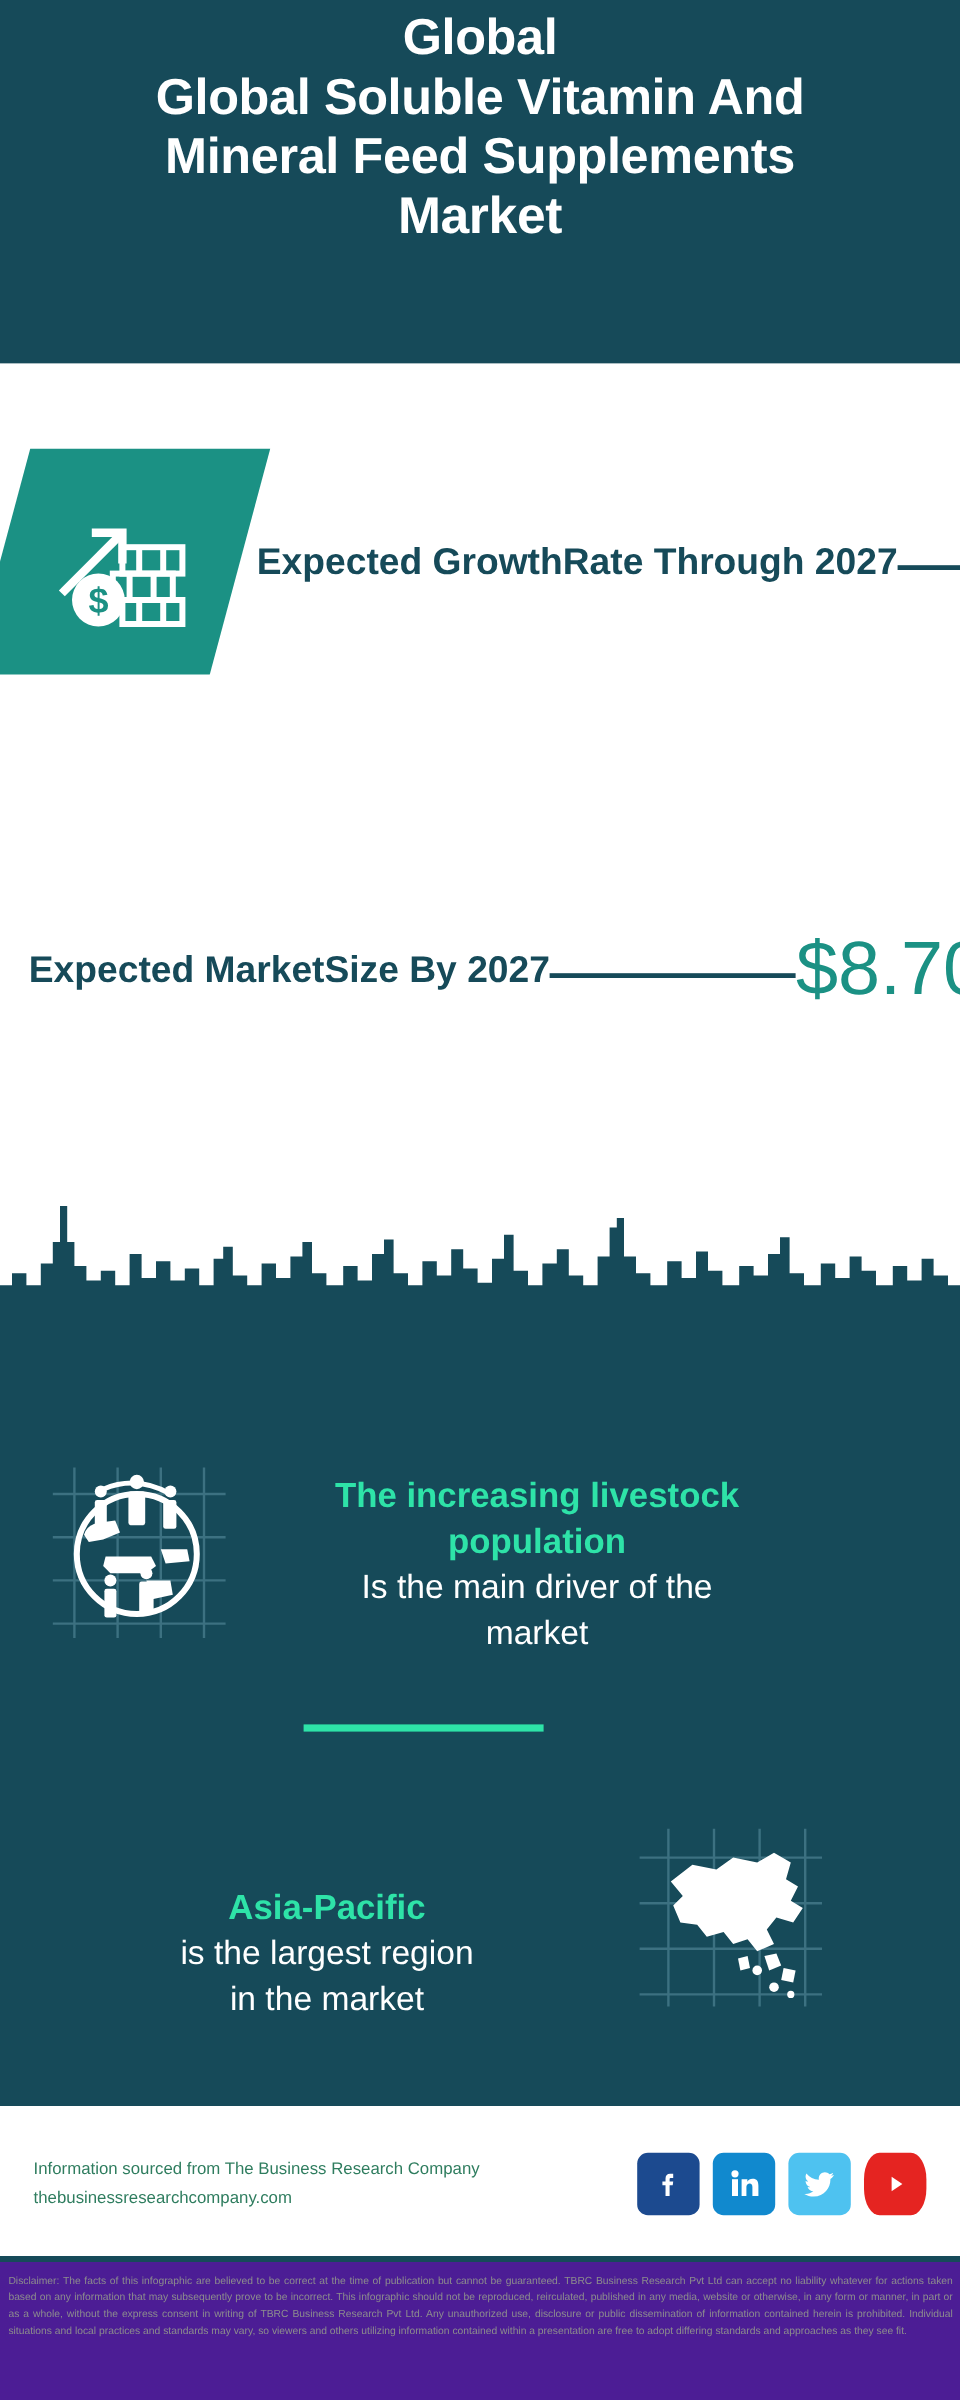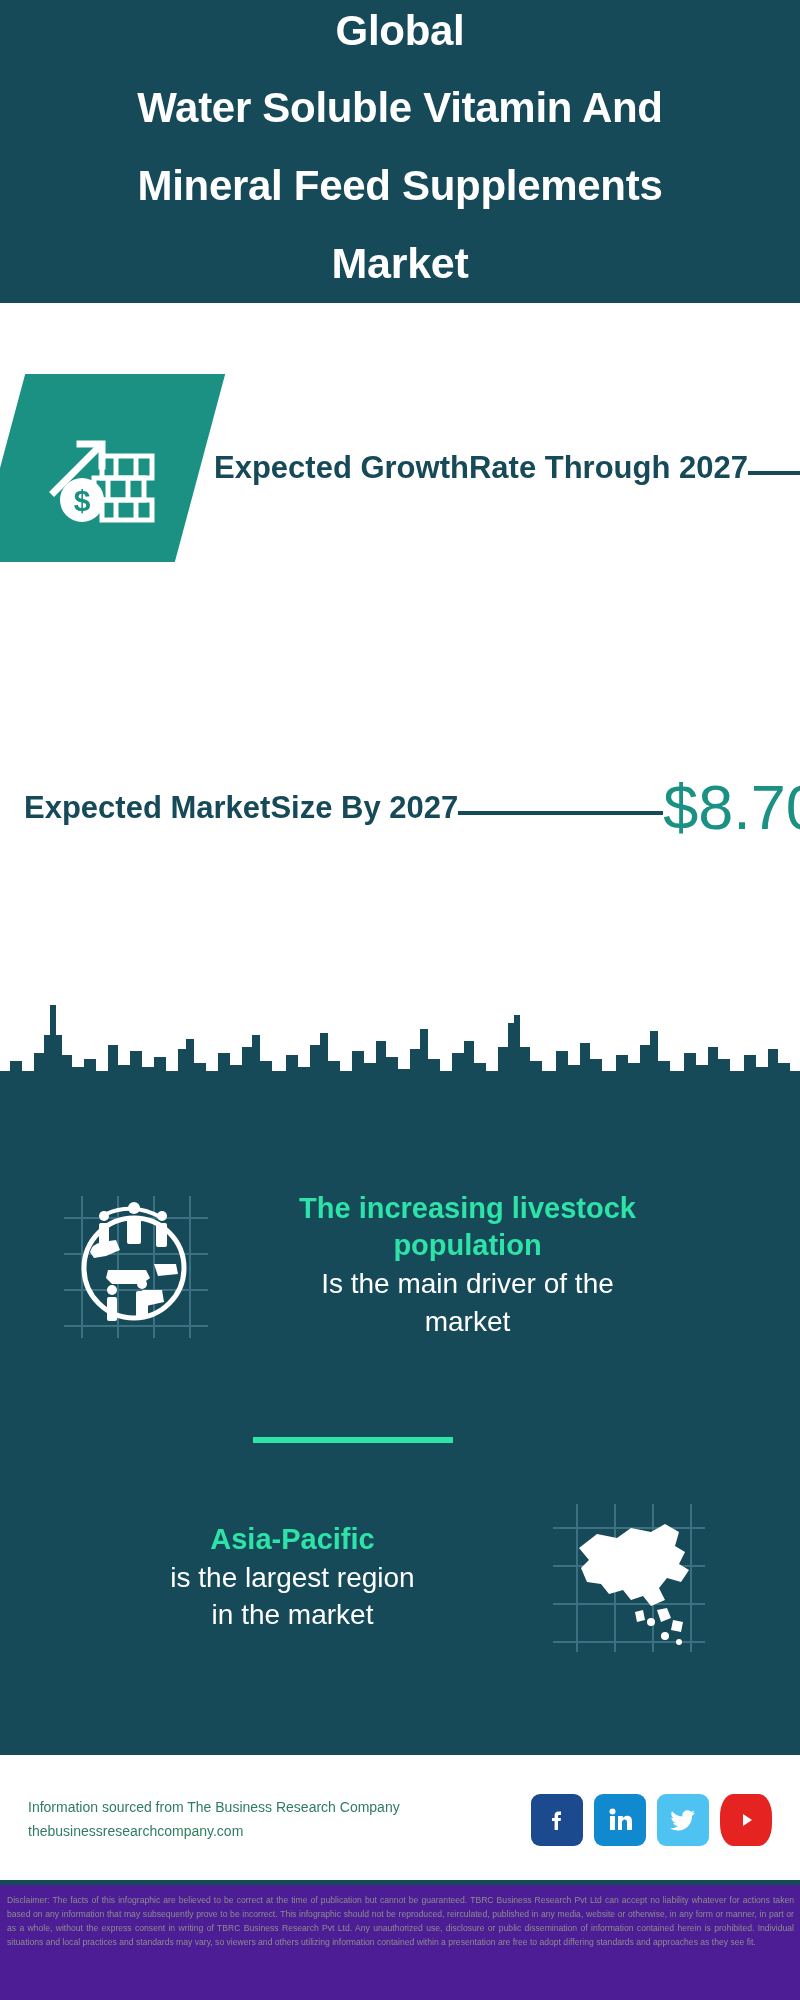--- a/index.html
+++ b/index.html
@@ -10,21 +10,21 @@
     width:800px; height:2000px;
     position:relative; overflow:hidden;
   }
   .page { width:800px; height:2000px; position:relative; background:#ffffff; }
 
   
   .header {
     position:absolute; left:0; top:0; width:800px; height:303px;
     background:#164a59;
     display:flex; flex-direction:column;
-    align-items:center; justify-content:space-between;
+    align-items:center; justify-content:flex-start;
     padding:6px 22px 14px;
   }
   .header-line {
     color:#ffffff; font-weight:bold;
     font-size:43px; line-height:1.18; text-align:center;
     letter-spacing:-0.3px; white-space:nowrap;
   }
   .header-line.l1 { font-size:42px; }
   .header-line.l2, .header-line.l3 { font-size:42px; }
 
@@ -65,21 +65,21 @@
   .dark-section {
     position:absolute; left:0; top:1105px; width:800px; height:650px;
     background:#164a59;
   }
   .skyline {
     position:absolute; left:0; top:975px; width:800px; height:135px;
     display:block;
   }
 
   .feature {
-    position:absolute; width:720px; display:flex; align-items:center;margin-left:20px;
+    position:absolute; width:720px; display:flex; align-items:flex-end;
   }
   .feature.driver { top:1150px; left:0; height:230px; padding:0 26px; }
   .feature.region { top:1470px; left:0; height:215px; padding:0 26px; }
 
   .icon-box { width:175px; height:175px; flex:0 0 auto; position:relative; }
   .feature-text { flex:1 1 auto; text-align:center; padding:0 6px; }
   .feature-head {
     color:#2ee3a8; font-weight:bold; font-size:29px; line-height:1.3;
   }
   .feature-body {
@@ -117,21 +117,21 @@
     text-align:justify; font-family:"Liberation Sans", sans-serif;
   }
 </style>
 </head>
 <body>
 
 <div class="page">
 
   <div class="header">
     <div class="header-line l1">Global</div>
-    <div class="header-line l2">Water Soluble Vitamin And</div>
+    <div class="header-line l2">Global Soluble Vitamin And</div>
     <div class="header-line l3">Mineral Feed Supplements</div>
     <div class="header-line l4">Market</div>
   </div>
 
   <div class="white-band"></div>
 
   <div class="stat-row growth">
     <div class="para">
       <svg width="120" height="120" viewBox="0 0 120 120">
         <g fill="none" stroke="#ffffff" stroke-width="7" stroke-linecap="square">

